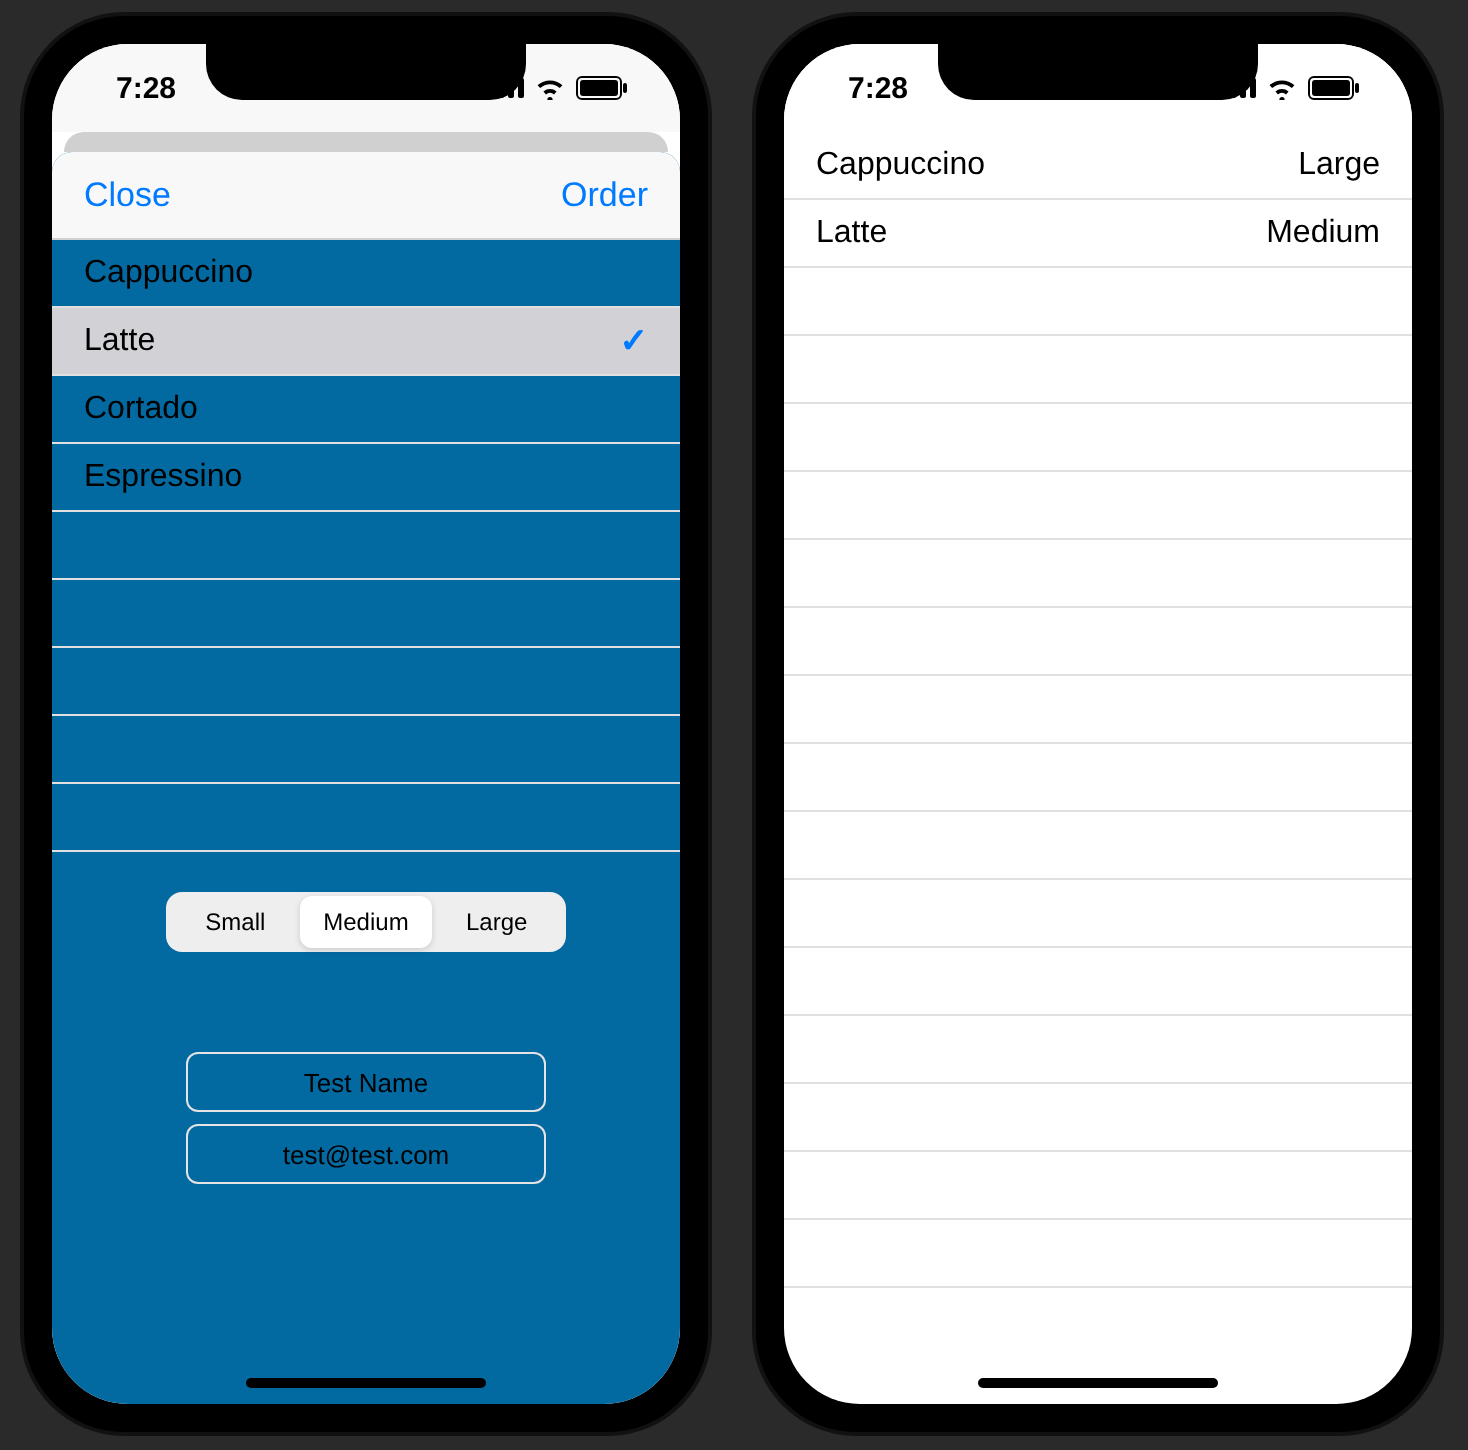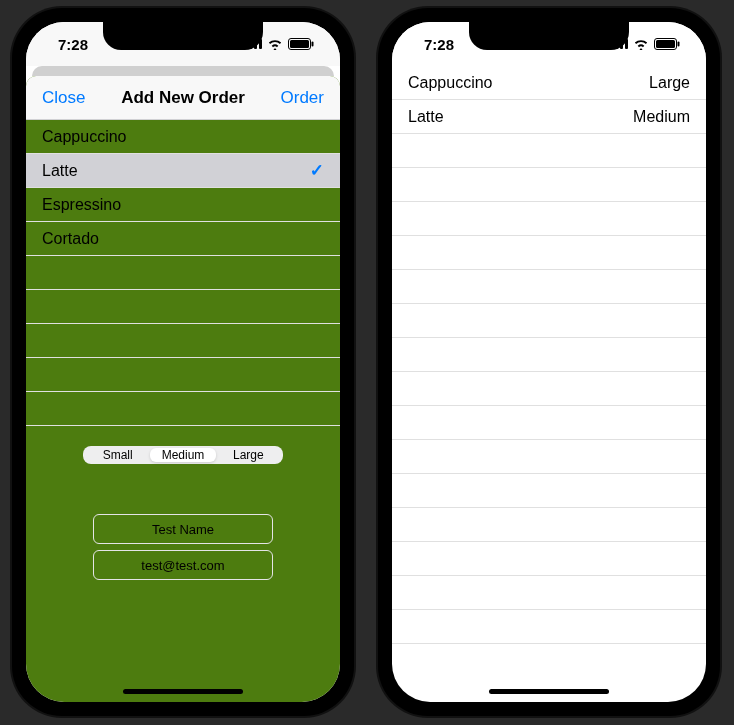--- a/index.html
+++ b/index.html
@@ -62,21 +62,21 @@
   .wifi svg, .battery svg { display:block; }
 
   .sheet-back {
     background: #d0d0d0;
     height: 10px;
     margin: 0 6px;
     border-top-left-radius: 10px;
     border-top-right-radius: 10px;
   }
   .modal {
-    background: #4d7c0f;
+    background: #0369a1;
     border-top-left-radius: 10px;
     border-top-right-radius: 10px;
     flex: 1;
     display: flex;
     flex-direction: column;
     overflow: hidden;
   }
   .navbar {
     height: 44px;
     display: flex;
@@ -106,21 +106,21 @@
   .row .check { color: #007aff; font-size: 17px; font-weight: 600; }
   .row .right-text { color: #000; font-size: 16px; }
 
   .segmented {
     margin: 20px auto 0;
     display: flex;
     background: #eeeeef;
     border-radius: 8px;
     padding: 2px;
     width: 200px;
-    height: 18px;
+    height: 30px;
   }
   .seg {
     flex: 1;
     display: flex;
     align-items: center;
     justify-content: center;
     font-size: 12px;
     border-radius: 6px;
     color: #000;
   }
@@ -183,37 +183,36 @@
             </svg>
         </span>
       </span>
     </div>
 
     <div class="sheet-back"></div>
 
     <div class="modal">
       <div class="navbar">
         <span class="nav-btn">Close</span>
-        <span class="nav-title">Add New Order</span>
         <span class="nav-btn">Order</span>
       </div>
 
       <div class="list">
         <div class="row">
           <span>Cappuccino</span>
         </div>
         <div class="row selected">
           <span>Latte</span>
           <span class="check">✓</span>
         </div>
         <div class="row">
+          <span>Cortado</span>
+        </div>
+        <div class="row">
           <span>Espressino</span>
-        </div>
-        <div class="row">
-          <span>Cortado</span>
         </div>
         <div class="row"></div>
         <div class="row"></div>
         <div class="row"></div>
         <div class="row"></div>
         <div class="row"></div>
 
         <div class="segmented">
           <div class="seg">Small</div>
           <div class="seg active">Medium</div>

